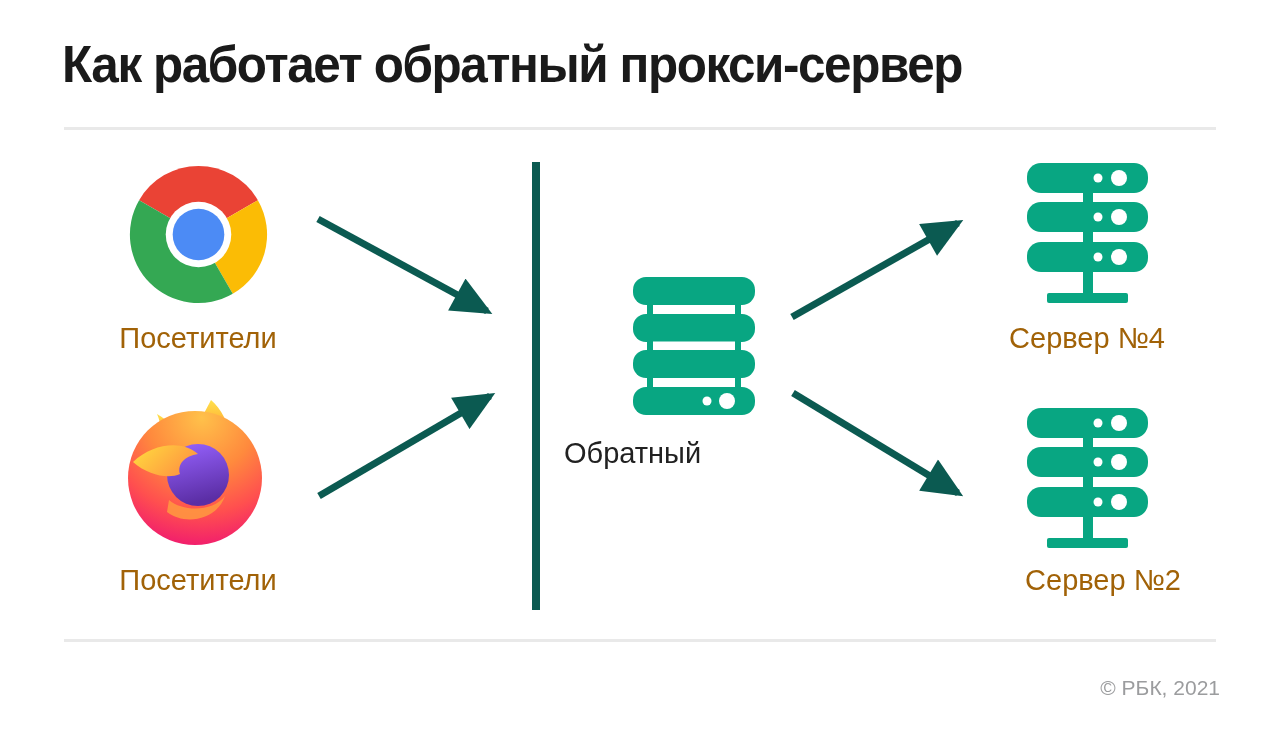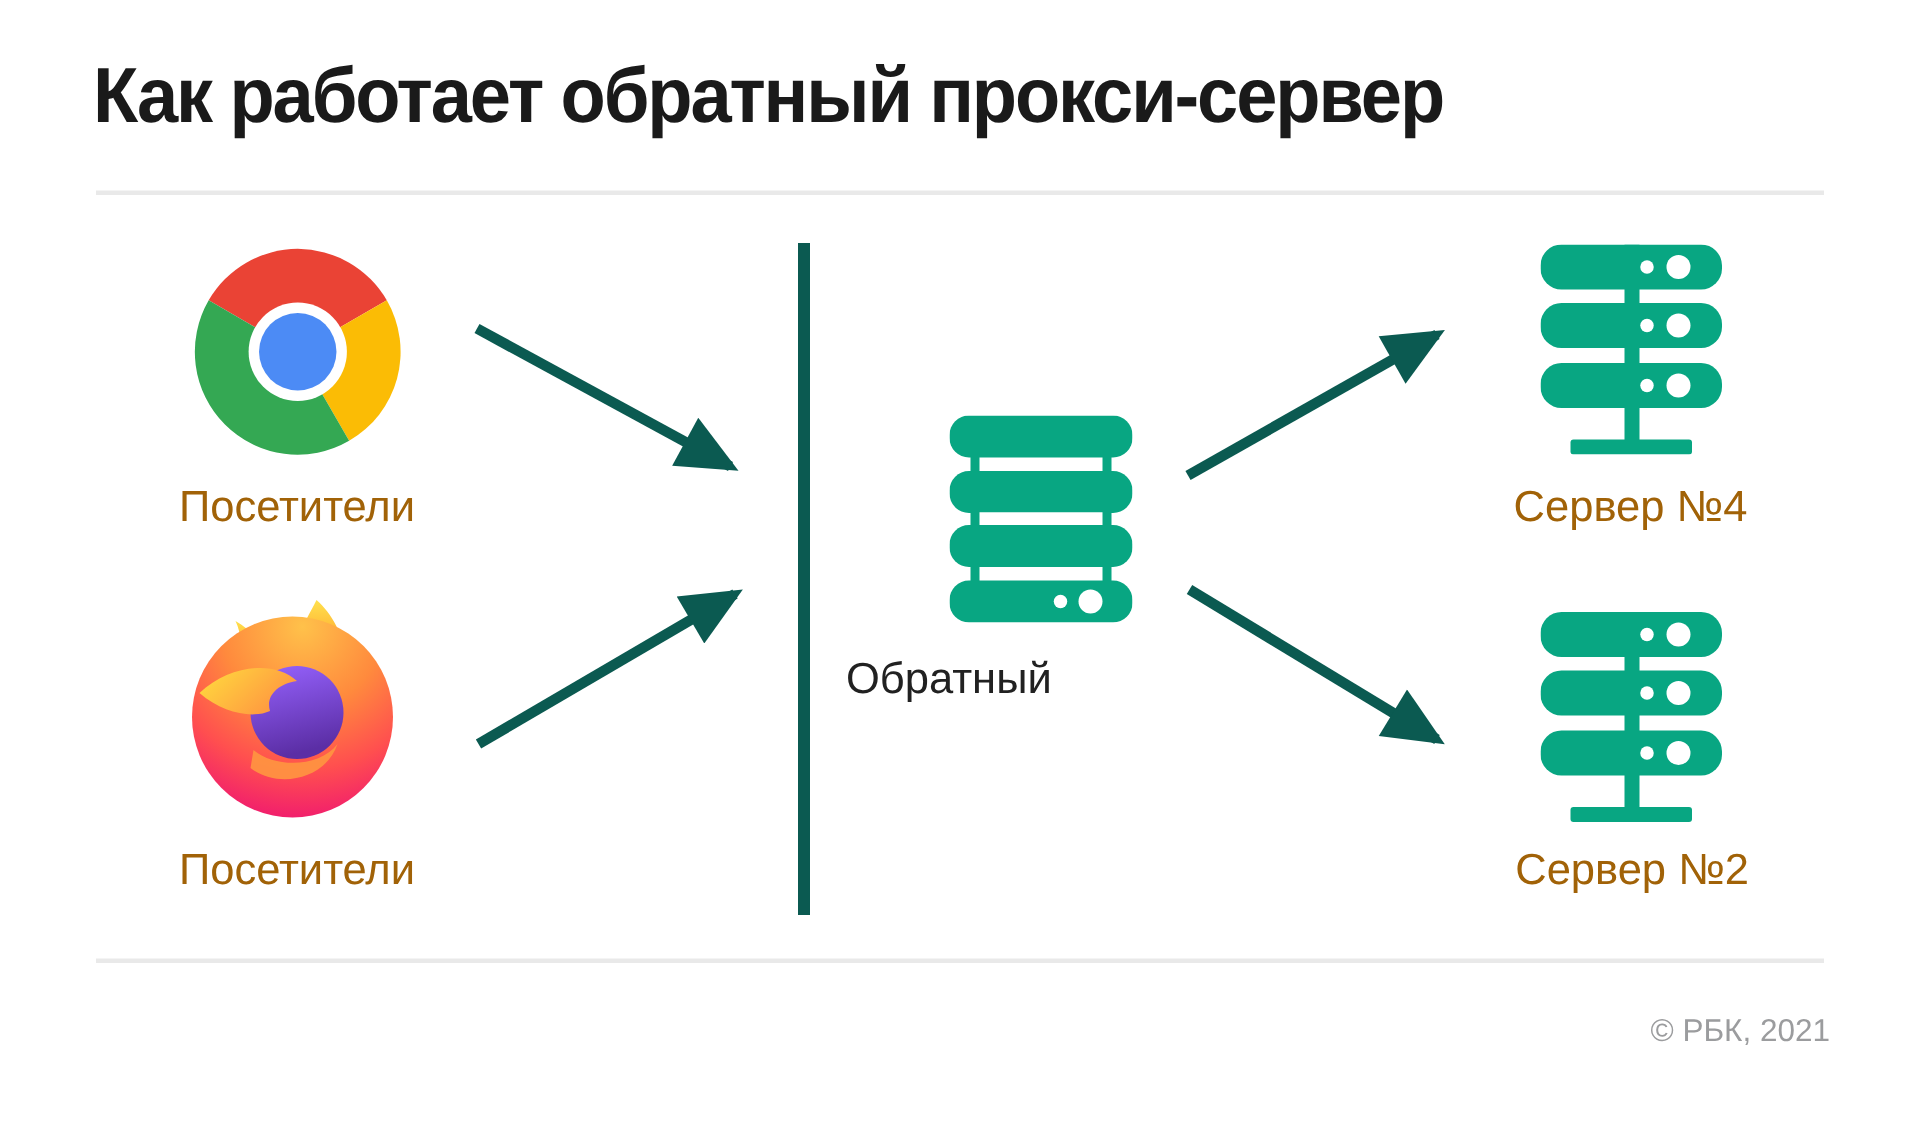--- a/index.html
+++ b/index.html
@@ -43,21 +43,21 @@
   .label {
     position: absolute;
     font-size: 29px;
     color: #a16207;
     text-align: center;
     white-space: nowrap;
   }
   .label-visitors-1 { left: 88px;  top: 322px; width: 220px; }
   .label-visitors-2 { left: 88px;  top: 564px; width: 220px; }
   .label-server-1   { left: 977px; top: 322px; width: 220px; }
-  .label-server-2   { left: 946px; top: 564px; width: 220px; text-align: right; }
+  .label-server-2   { left: 993px; top: 564px; width: 220px; }
 
   .proxy-label {
     position: absolute;
     left: 564px;
     top: 428px;
     width: 260px;
     text-align: left;
     font-size: 29px;
     line-height: 50px;
     color: #212121;

